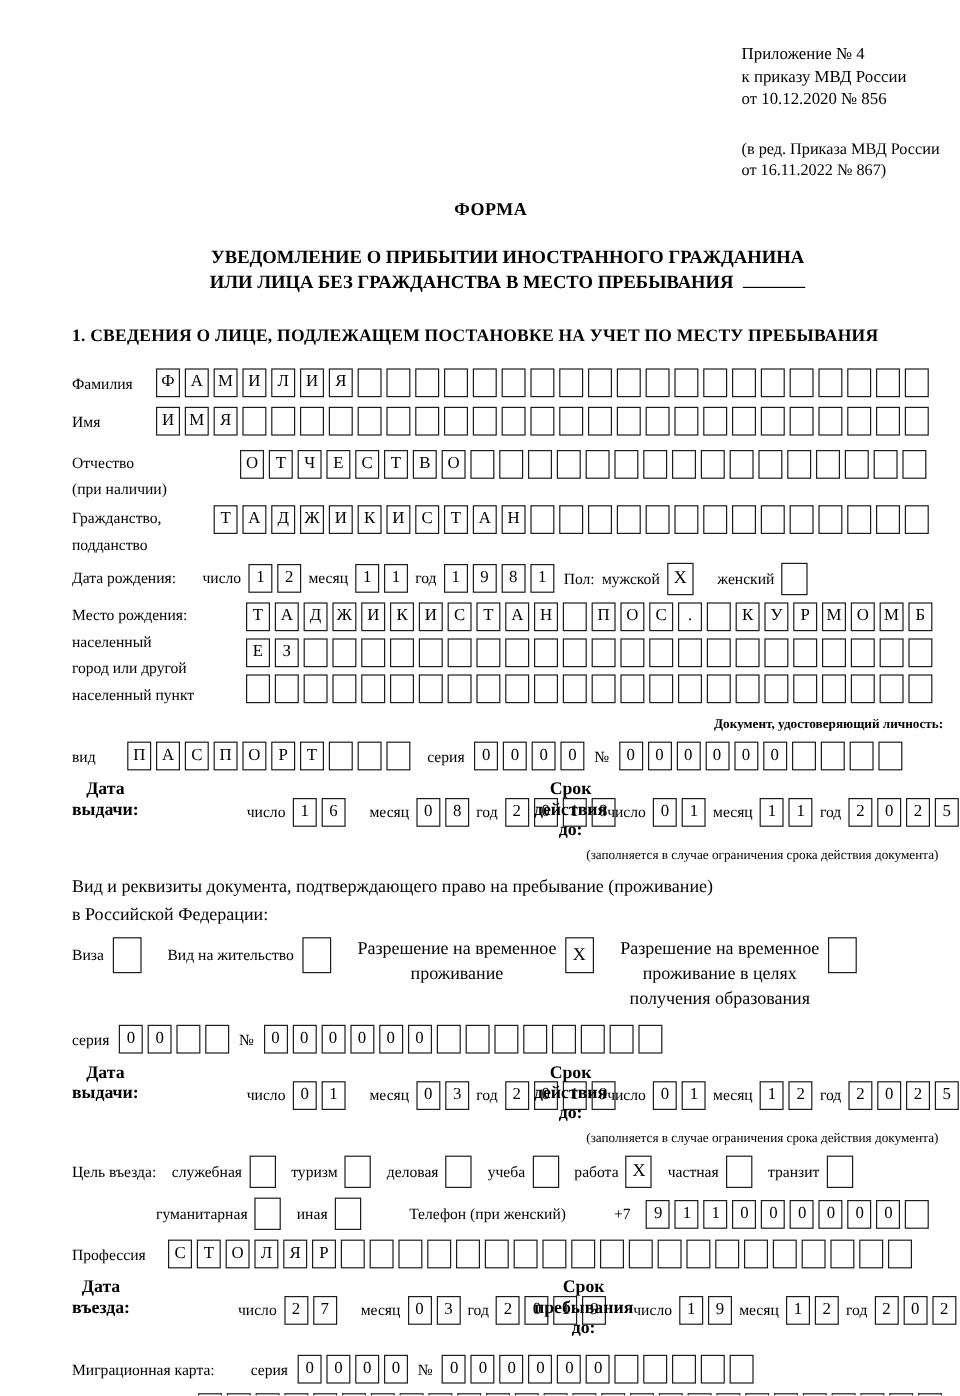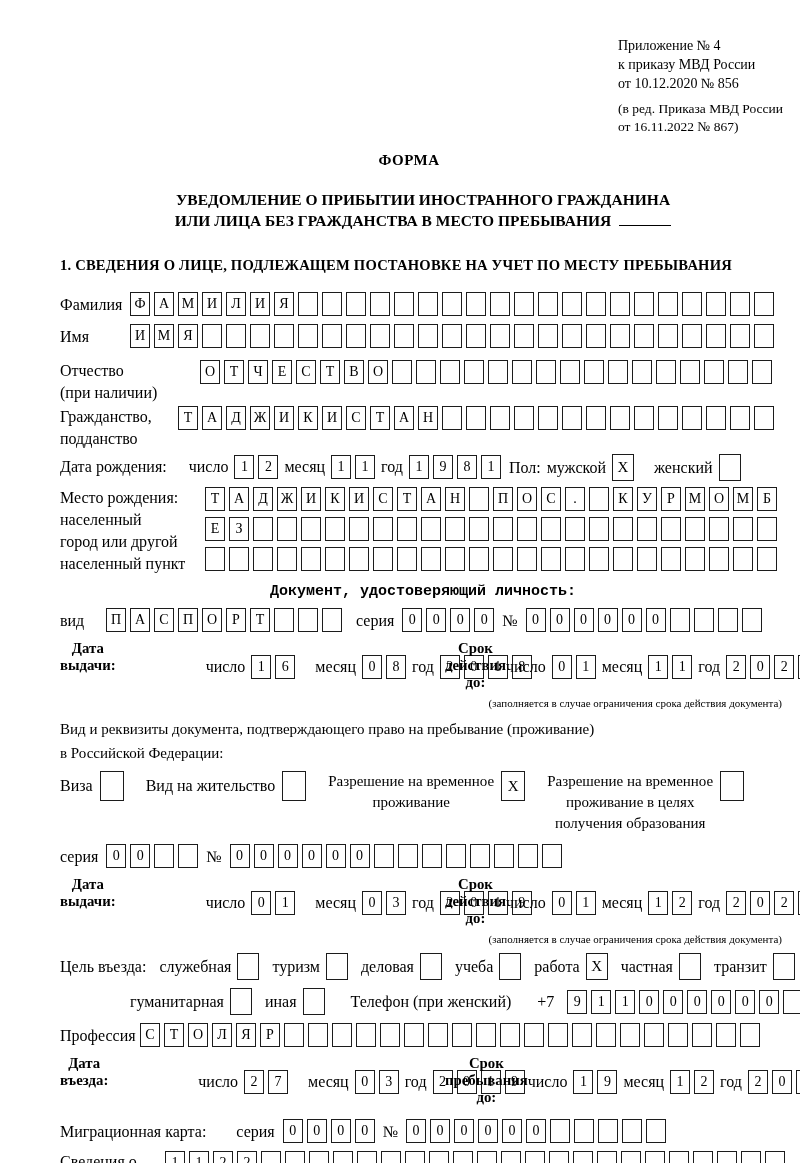--- a/index.html
+++ b/index.html
@@ -2,41 +2,41 @@
 <html><head>
 <meta charset="utf-8">
 <style>
   html,body{margin:0;padding:0;background:#fff;}
   .page{
     width:800px;height:1163px;box-sizing:border-box;overflow:hidden;
     padding:36px 14px 0 60px;background:#fff;color:#000;
     font-family:"Liberation Serif","DejaVu Serif",serif;font-size:15px;
   }
   .appendix{margin-left:558px;line-height:19px;font-size:14px;}
-  .revision{margin-left:558px;margin-top:7px;line-height:18px;font-size:13.5px;}
+  .revision{margin-left:558px;margin-top:22px;line-height:18px;font-size:13.5px;}
   .form-label{text-align:center;padding-right:28px;margin-top:16px;font-weight:bold;font-size:15px;letter-spacing:.5px;}
   .title{ text-align:center;font-weight:bold;font-size:15.5px;line-height:21px;margin-top:20px;}
   .uline{display:inline-block;width:52px;border-bottom:1.6px solid #000;margin-left:8px;}
   .sec-heading{margin-top:26px;font-weight:bold;font-size:14.6px;letter-spacing:.2px;}
   .body{margin-top:18px;}
   .row{display:flex;align-items:flex-start;margin-bottom:6px;}
-  .lbl{font-size:16px;line-height:26px;flex:0 0 auto;}
+  .lbl{font-size:13px;line-height:26px;flex:0 0 auto;}
   .lbl2{line-height:22px;}
   .cells{display:inline-flex;gap:4px;flex:0 0 auto;}
   .cell{
     box-sizing:border-box;width:20px;height:24px;border:1.6px solid #1c1c1c;
     display:inline-flex;align-items:center;justify-content:center;
     font-size:14px;background:#fff;flex:0 0 auto;
   }
   .chk .cell{width:22px;height:27px;font-size:15px;}
   .bigchk .cell{width:24px;height:30px;font-size:15px;}
   .inlinegrp{display:inline-flex;align-items:center;gap:6px;}
   .w70{width:70px;} .w140{width:140px;} .w118{width:118px;} .w145{width:145px;}
   .w46{width:46px;} .w80{width:80px;} .w105{width:105px;}
-  .doc-heading{text-align:center;font-weight:bold;font-size:15px;margin:6px 0 8px 0;font-family:Liberation Mono, monospace;}
+  .doc-heading{text-align:right;font-weight:bold;font-size:11px;margin:6px 0 8px 0;}
   .date-cols{display:flex;margin-top:4px;}
   .date-col{display:flex;flex-direction:row;}
   .date-col.left{width:385px;}
   .date-col.right{width:330px;}
   .date-head{font-weight:bold;font-size:14.8px;text-align:center;margin-bottom:3px;}
   .date-col.left .date-head{padding-right:90px;}
   .date-line{display:flex;align-items:center;gap:6px;}
   .note{font-size:11px;text-align:right;padding-right:4px;margin:3px 0 8px 0;}
   .intro{line-height:24px;margin-top:4px;}
   .optline{display:flex;align-items:flex-start;margin-top:6px;}

